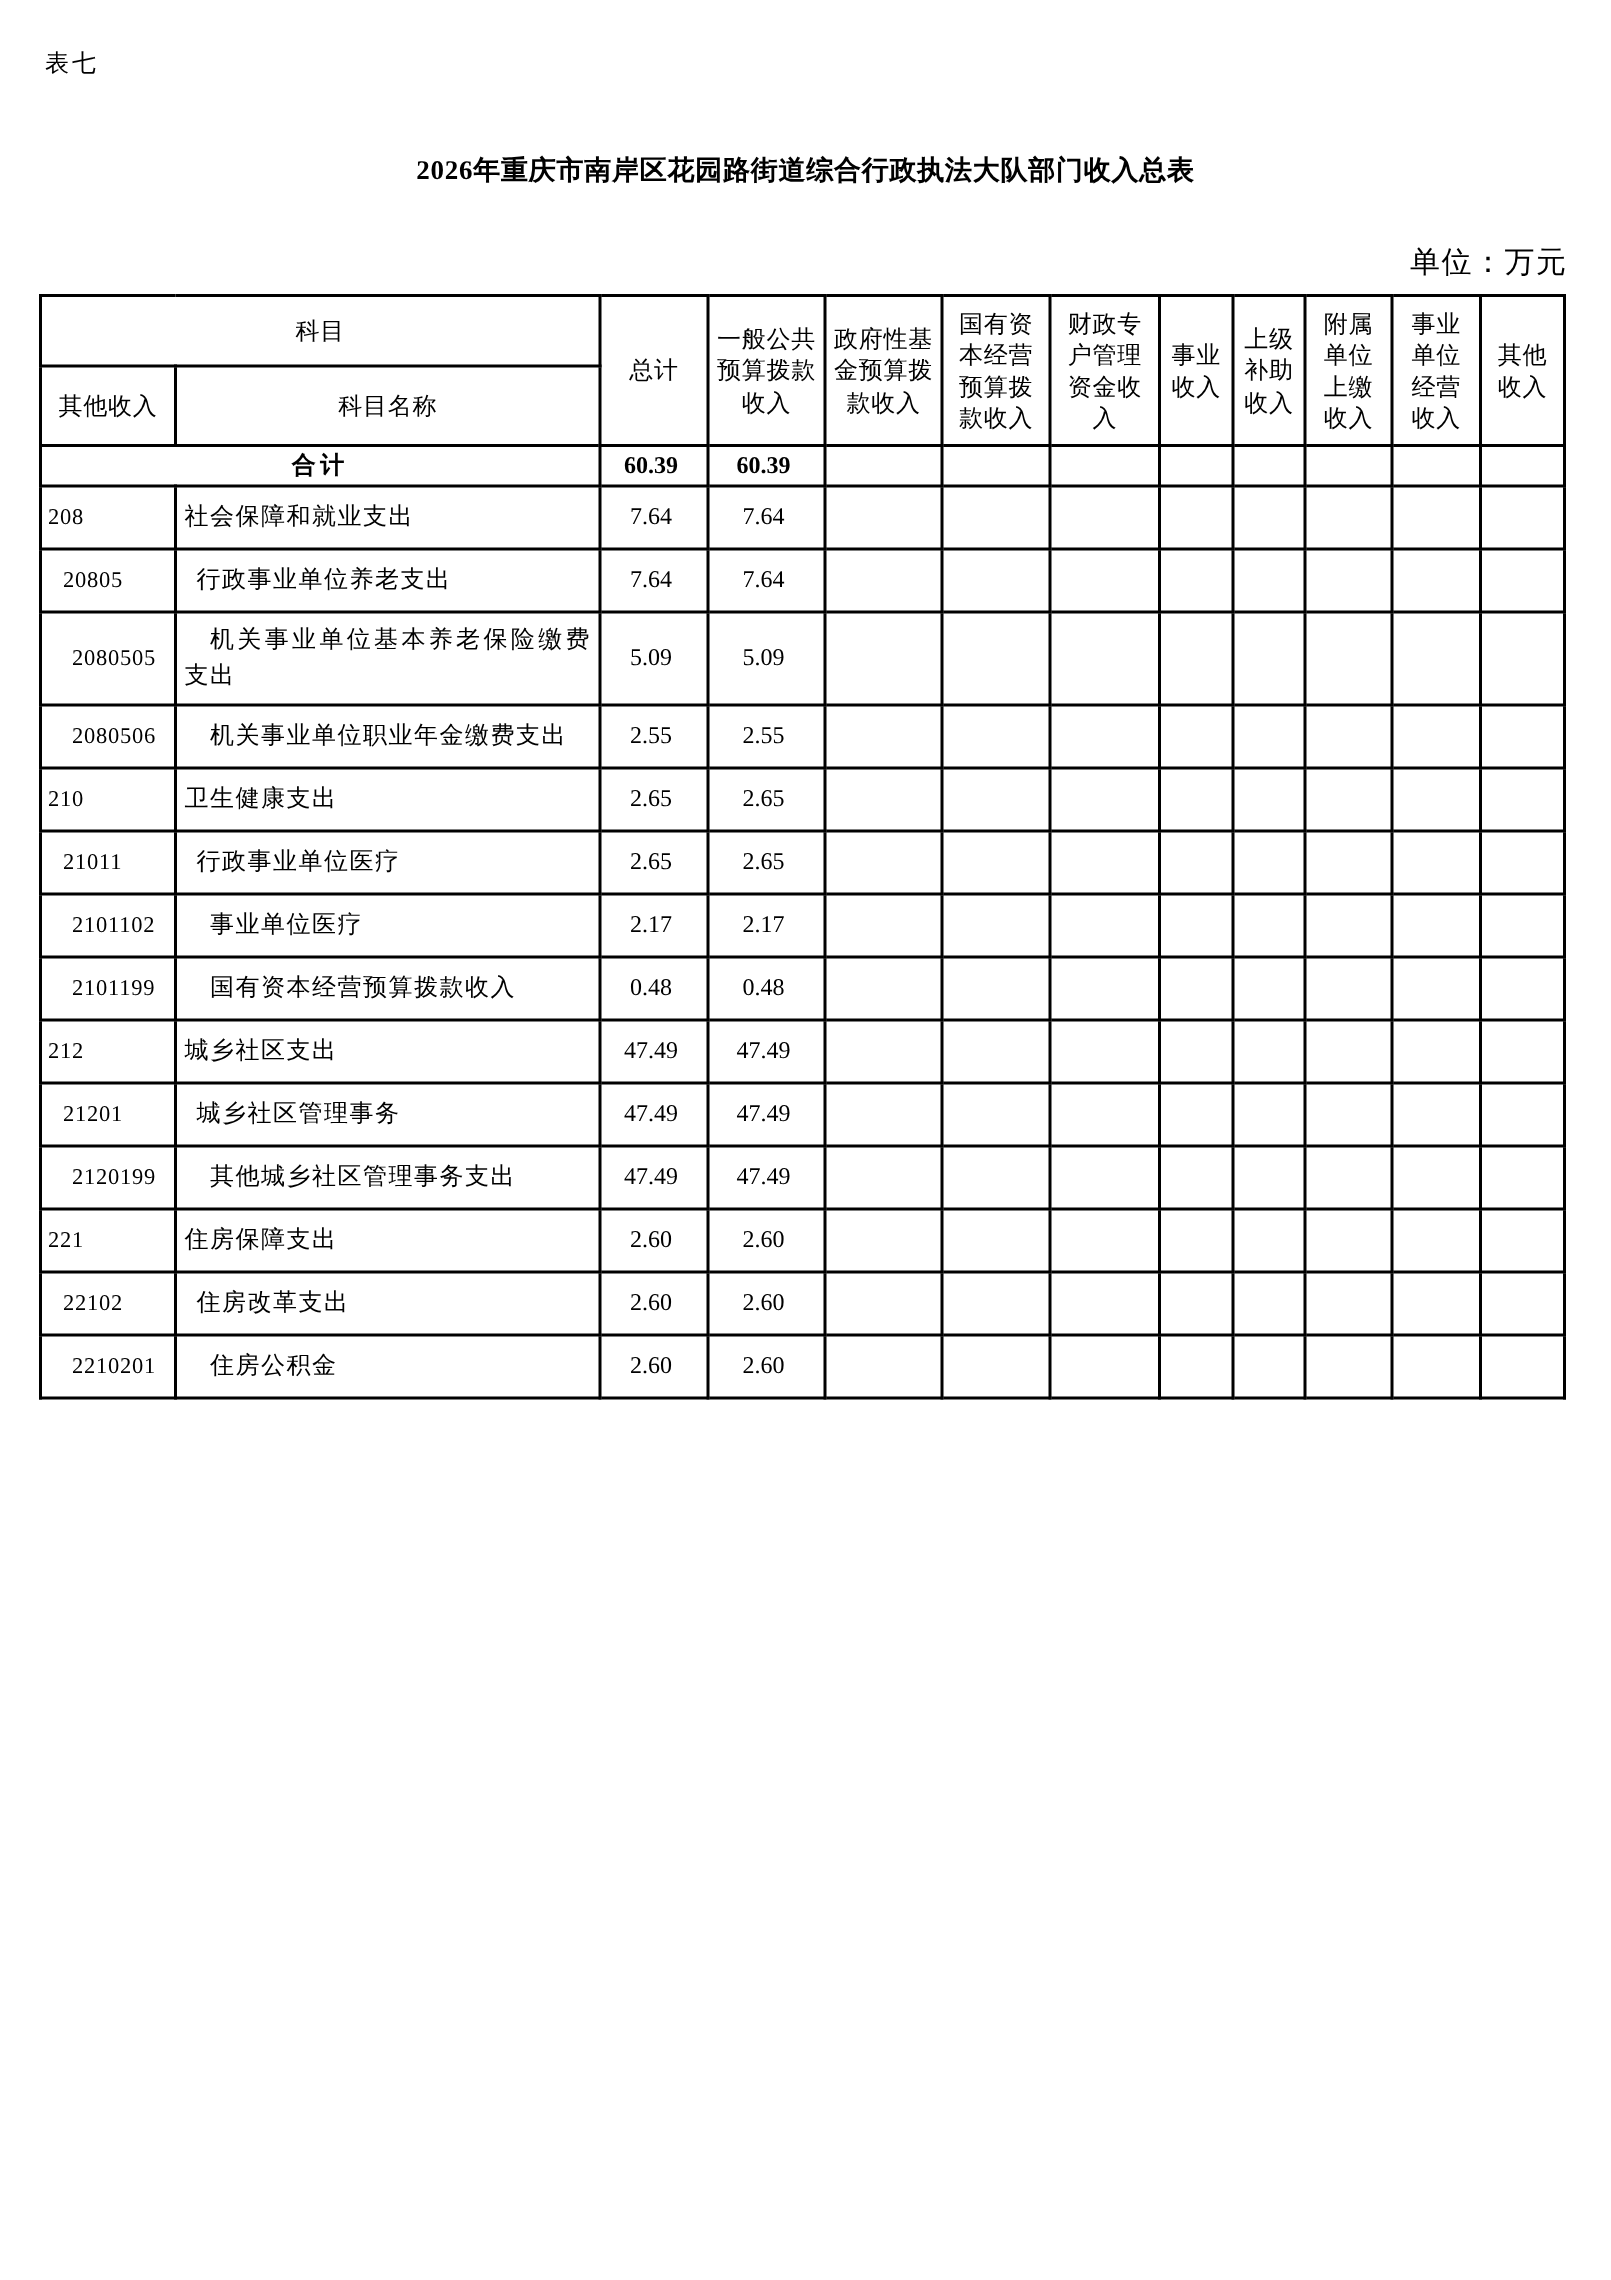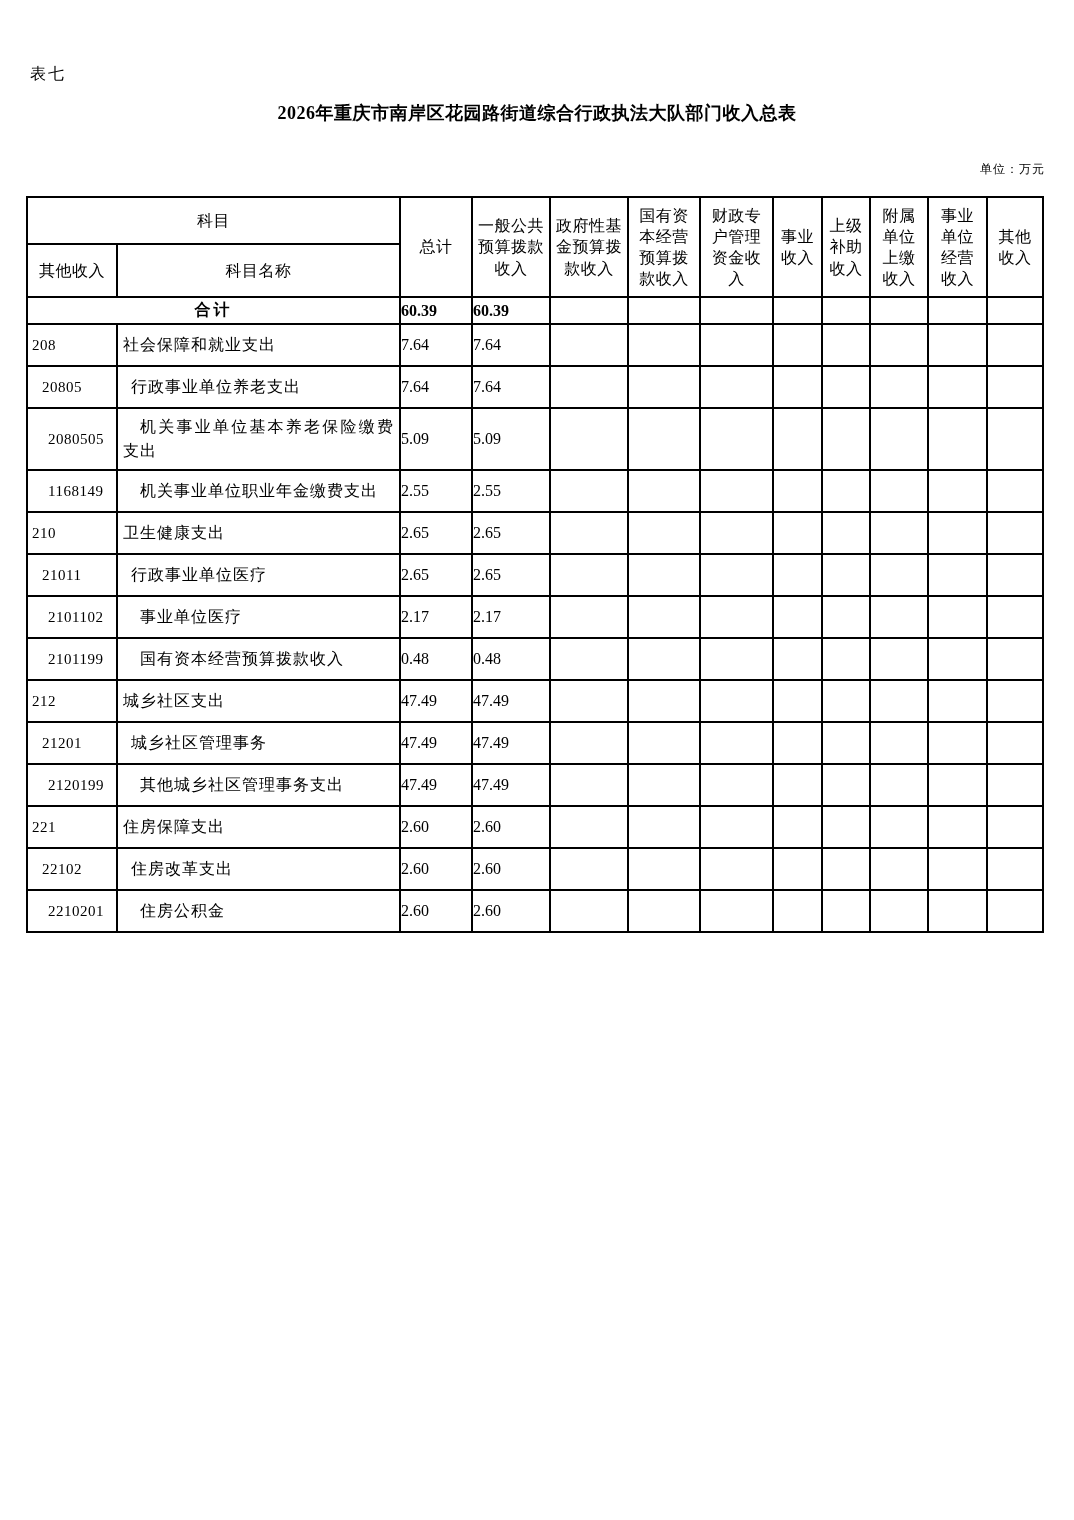--- a/index.html
+++ b/index.html
@@ -3,32 +3,32 @@
 <meta charset="utf-8">
 <style>
   * { margin: 0; padding: 0; box-sizing: border-box; }
   html, body { background: #ffffff; }
   body {
     width: 1074px; height: 1520px; position: relative;
     font-family: "Liberation Serif", "DejaVu Serif", serif;
     color: #000;
   }
   .corner-label {
-    position: absolute; left: 30px; top: 64px;
+    position: absolute; left: 30px; top: 32px;
     font-size: 16px; letter-spacing: 2px;
   }
   .page-title {
     position: absolute; top: 101px; left: 0; width: 100%;
     text-align: center; font-size: 18px; font-weight: bold;
     letter-spacing: 0.5px;
     font-family: "Liberation Serif", "DejaVu Serif", serif;
   }
   .unit-note {
     position: absolute; top: 161px; right: 29px;
-    font-size: 12px; letter-spacing: 1px;
+    font-size: 20px; letter-spacing: 1px;
   }
   table.budget {
     position: absolute; left: 26px; top: 196px; width: 1016px;
     border-collapse: collapse; table-layout: fixed;
   }
   th, td {
     border: 2px solid #000; vertical-align: middle; overflow: hidden;
   }
   th {
     font-family: "DejaVu Sans", "Liberation Sans", sans-serif;
@@ -41,21 +41,21 @@
   tbody tr { height: 42px; }
   td { font-size: 16px; }
   td.code {
     font-size: 15px; padding-left: 4px; letter-spacing: 0.5px;
     font-family: "Liberation Serif", "DejaVu Serif", serif;
   }
   td.name {
     padding: 6px 5px; letter-spacing: 1px; line-height: 1.5;
     text-align: justify; text-align-last: left; word-break: break-all;
   }
-  td.num { text-align: left; padding-right: 4px; }
+  td.num { text-align: center; padding-right: 4px; }
   tr.lvl2 td.code { text-indent: 10px; }
   tr.lvl3 td.code { text-indent: 16px; }
   tr.lvl2 td.name { text-indent: 8px; }
   tr.lvl3 td.name { text-indent: 17px; }
   tr.total-row { height: 27px; font-weight: bold; margin-left: 35px; }
   tr.total-row td.label { text-align: center; letter-spacing: 3px; }
 </style>
 </head>
 <body>
 
@@ -151,21 +151,21 @@
     <td></td>
     <td></td>
     <td></td>
     <td></td>
     <td></td>
     <td></td>
     <td></td>
     <td></td>
   </tr>
         <tr class="lvl3">
-    <td class="code">1168149</td>
+    <td class="code">2080506</td>
     <td class="name">机关事业单位职业年金缴费支出</td>
     <td class="num">2.55</td>
     <td class="num">2.55</td>
     <td></td>
     <td></td>
     <td></td>
     <td></td>
     <td></td>
     <td></td>
     <td></td>

